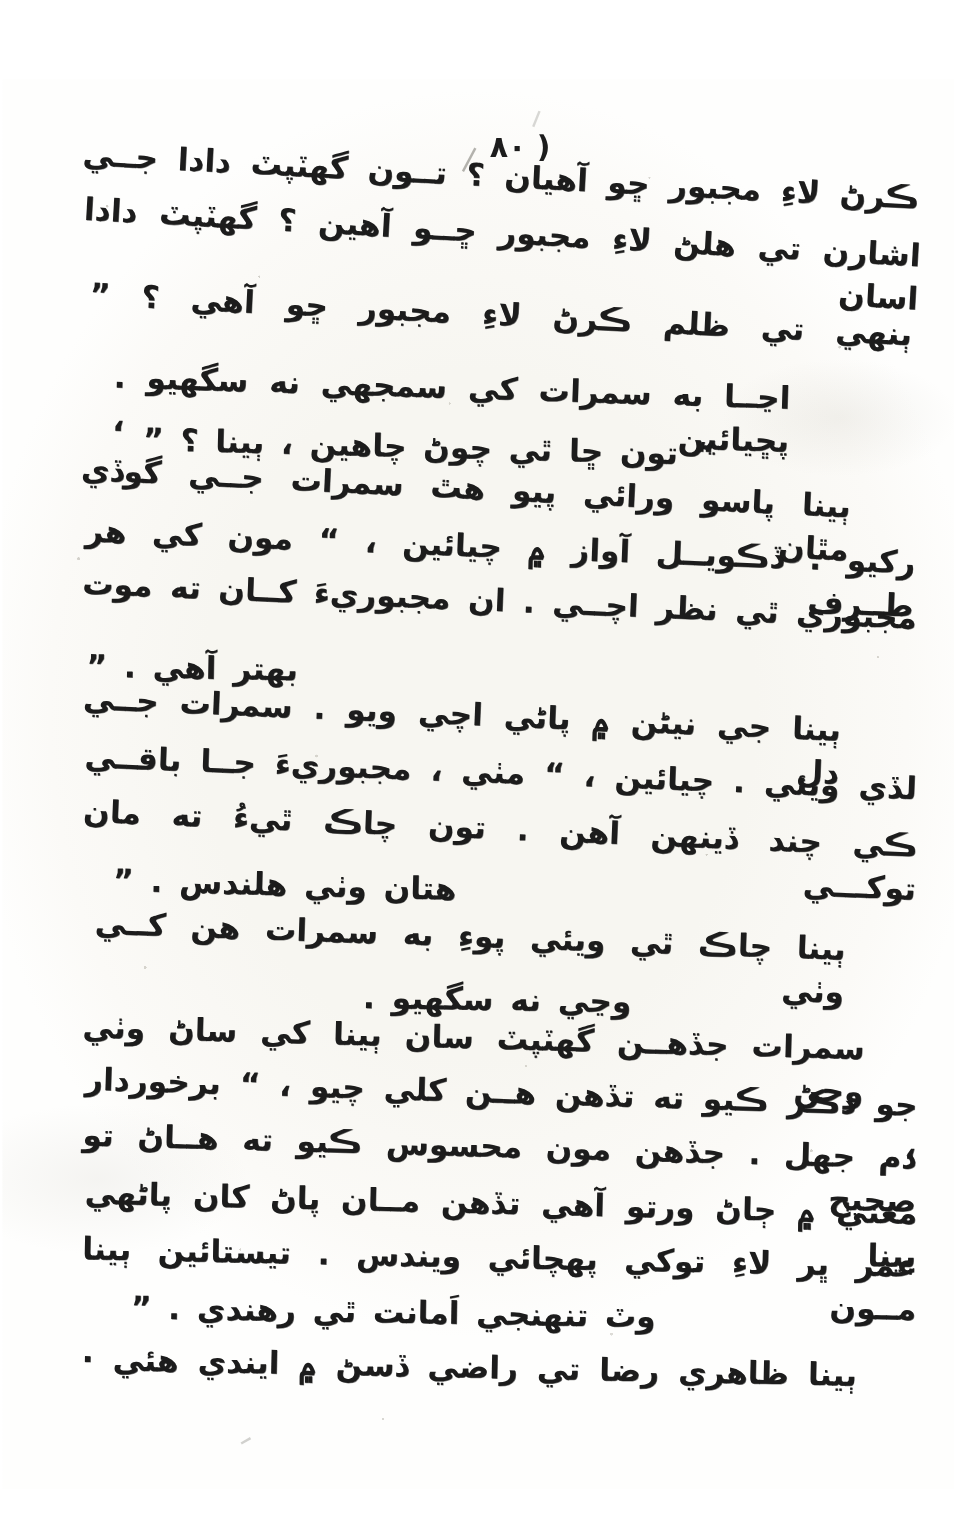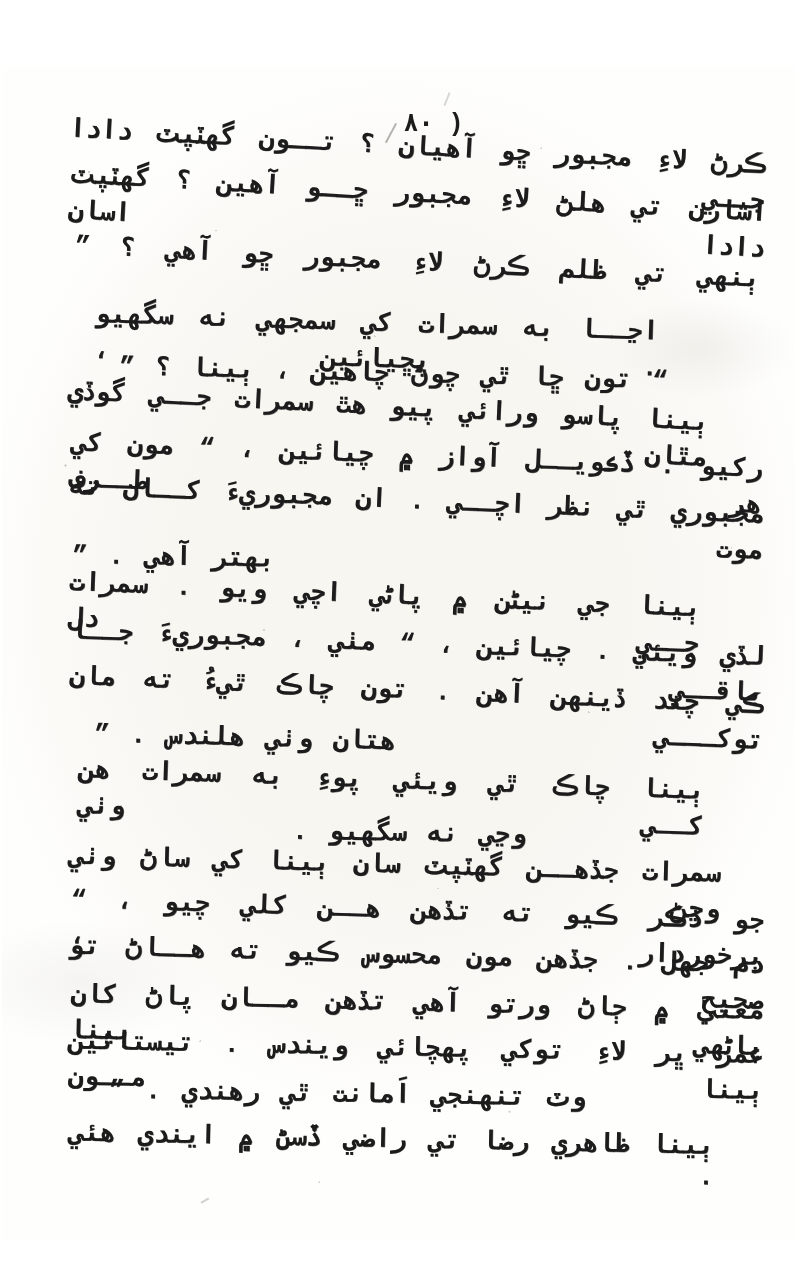--- a/index.html
+++ b/index.html
@@ -6,21 +6,20 @@
     margin:0; padding:0;
     width:800px; height:1277px;
     background:#ffffff;
     overflow:hidden;
     font-family:"DejaVu Sans", sans-serif;
   }
   .page{
     position:relative;
     width:795px; height:1277px;
     background:#ffffff;
-    font-family:Liberation Mono, monospace;
   }
   
   .paper{
     position:absolute;
     left:2px; right:0; top:66px; bottom:36px;
     background:
       radial-gradient(circle 2px at 11% 9%,  rgba(120,115,100,.35) 0 55%, transparent 65%),
       radial-gradient(circle 1.5px at 27% 14%, rgba(120,115,100,.30) 0 55%, transparent 65%),
       radial-gradient(circle 1.5px at 68% 7%,  rgba(120,115,100,.28) 0 55%, transparent 65%),
       radial-gradient(circle 2px at 88% 19%, rgba(120,115,100,.30) 0 55%, transparent 65%),

